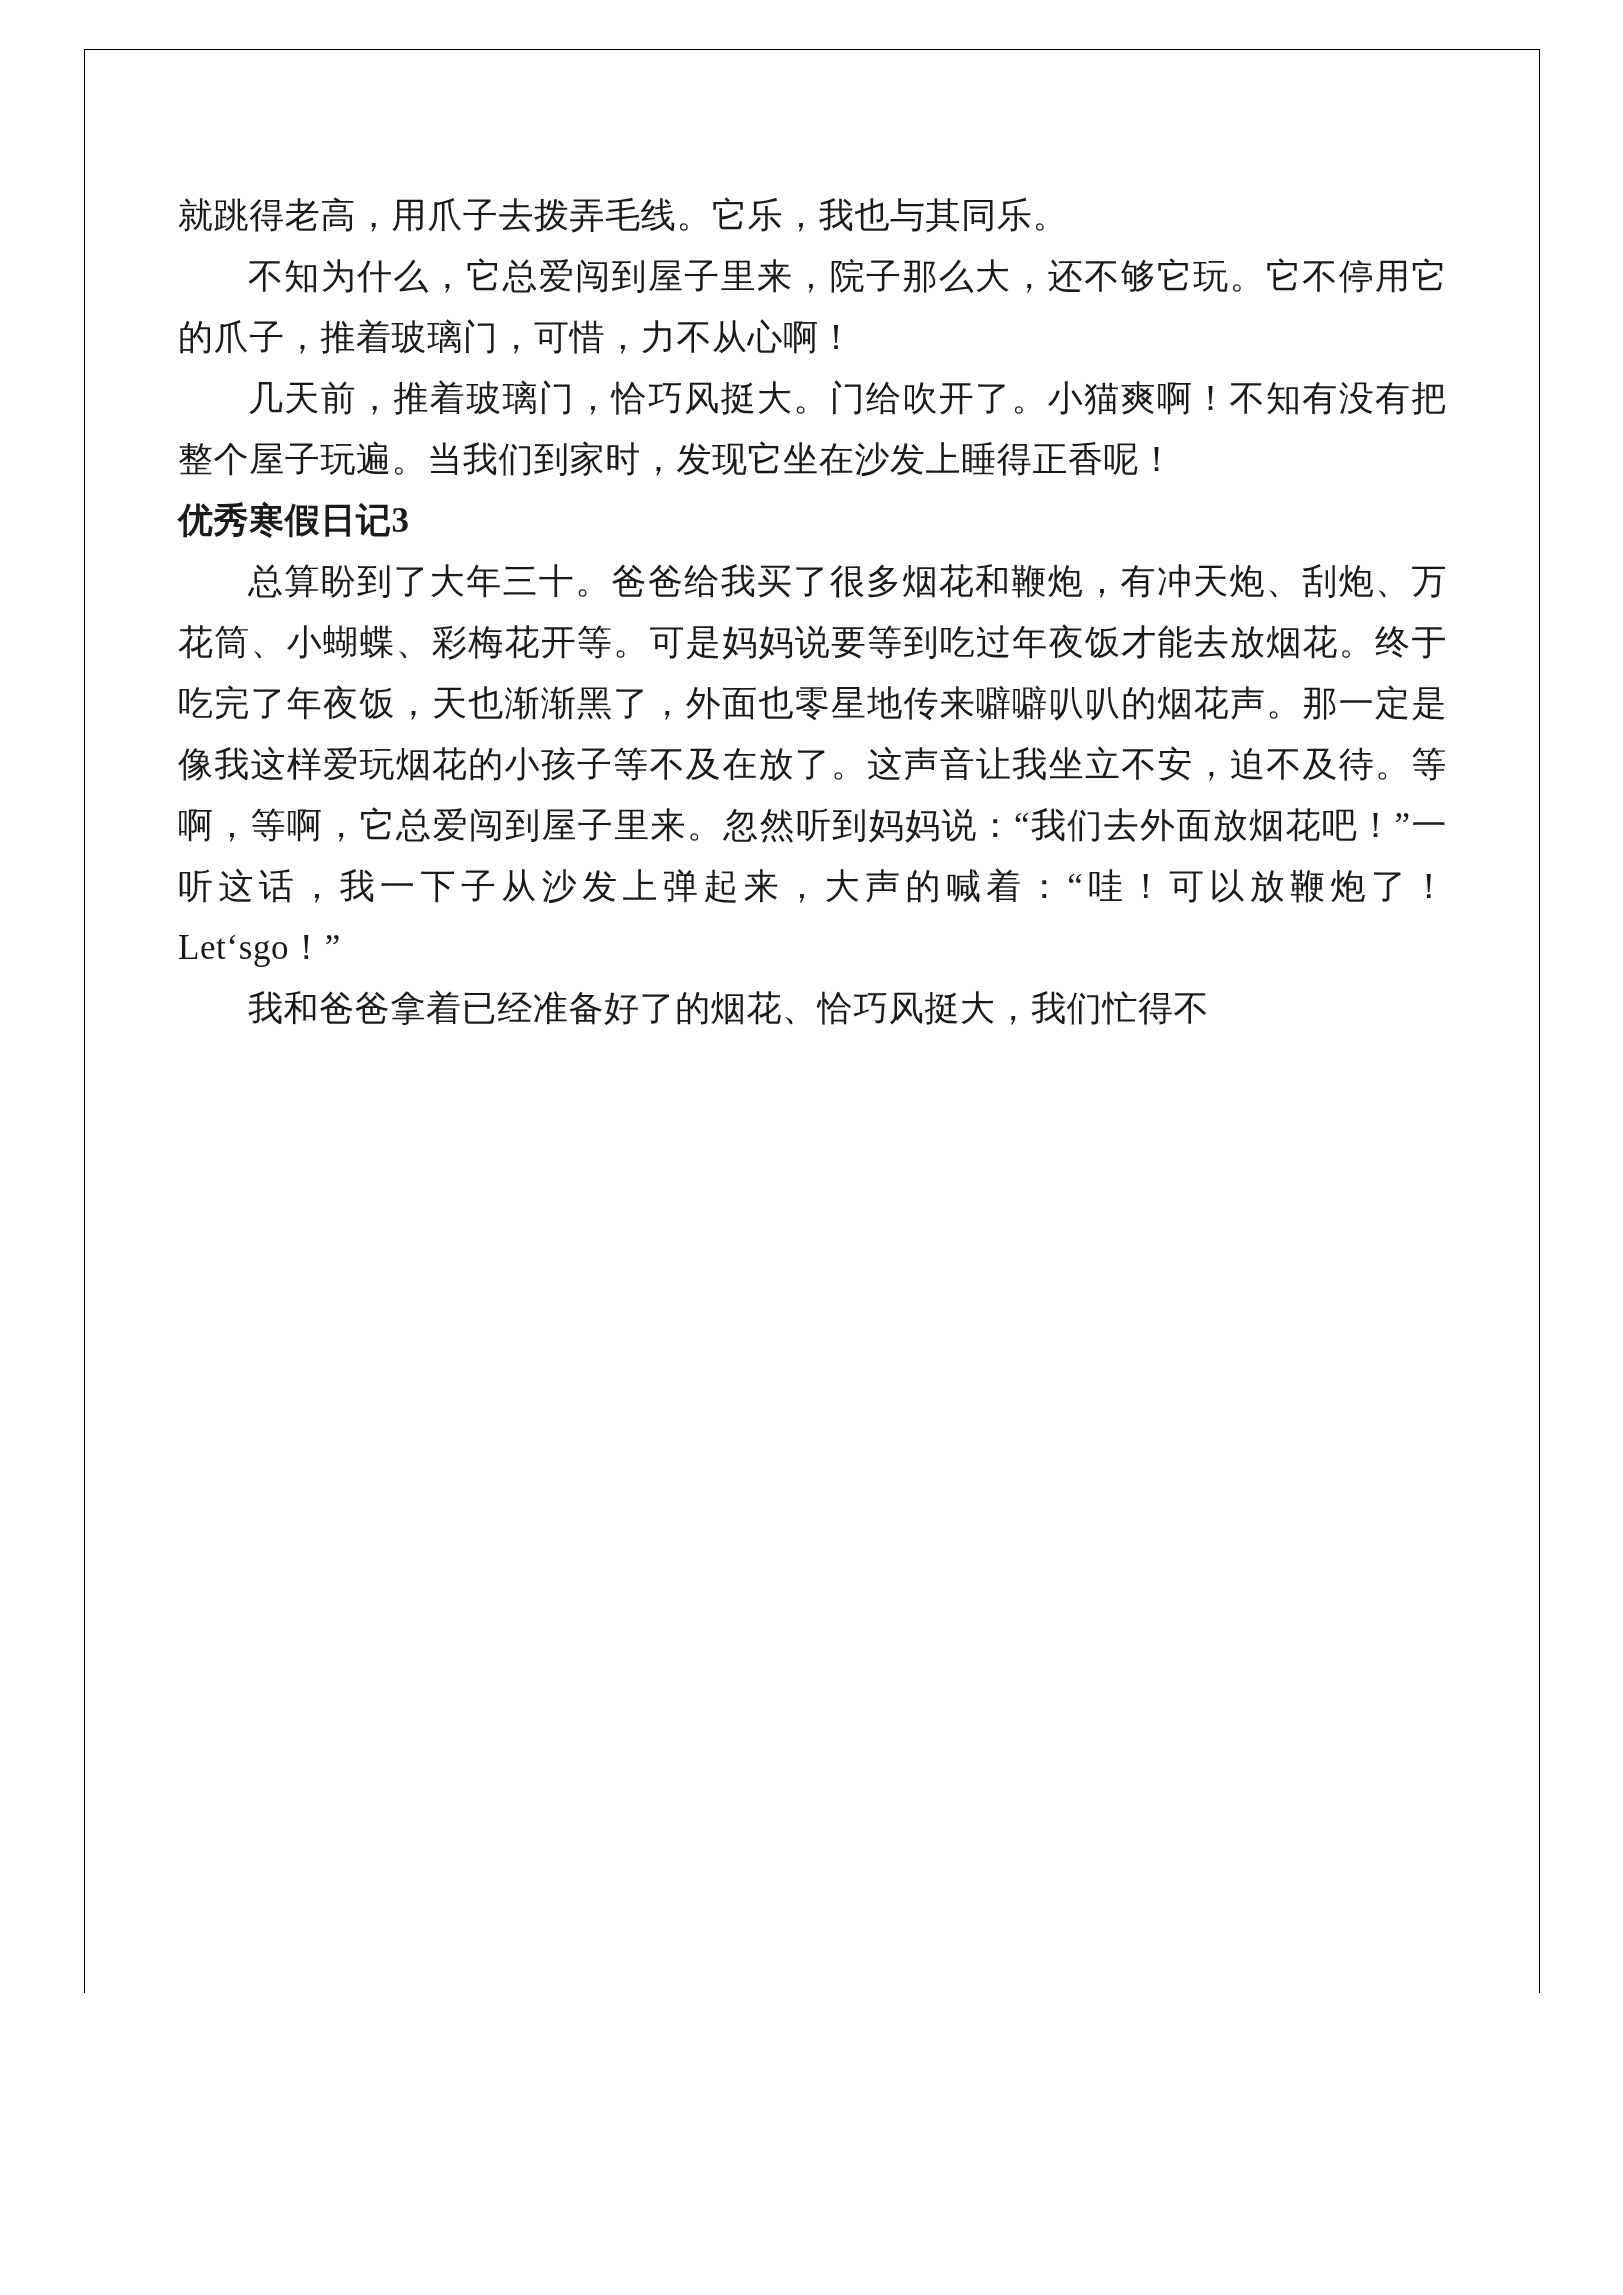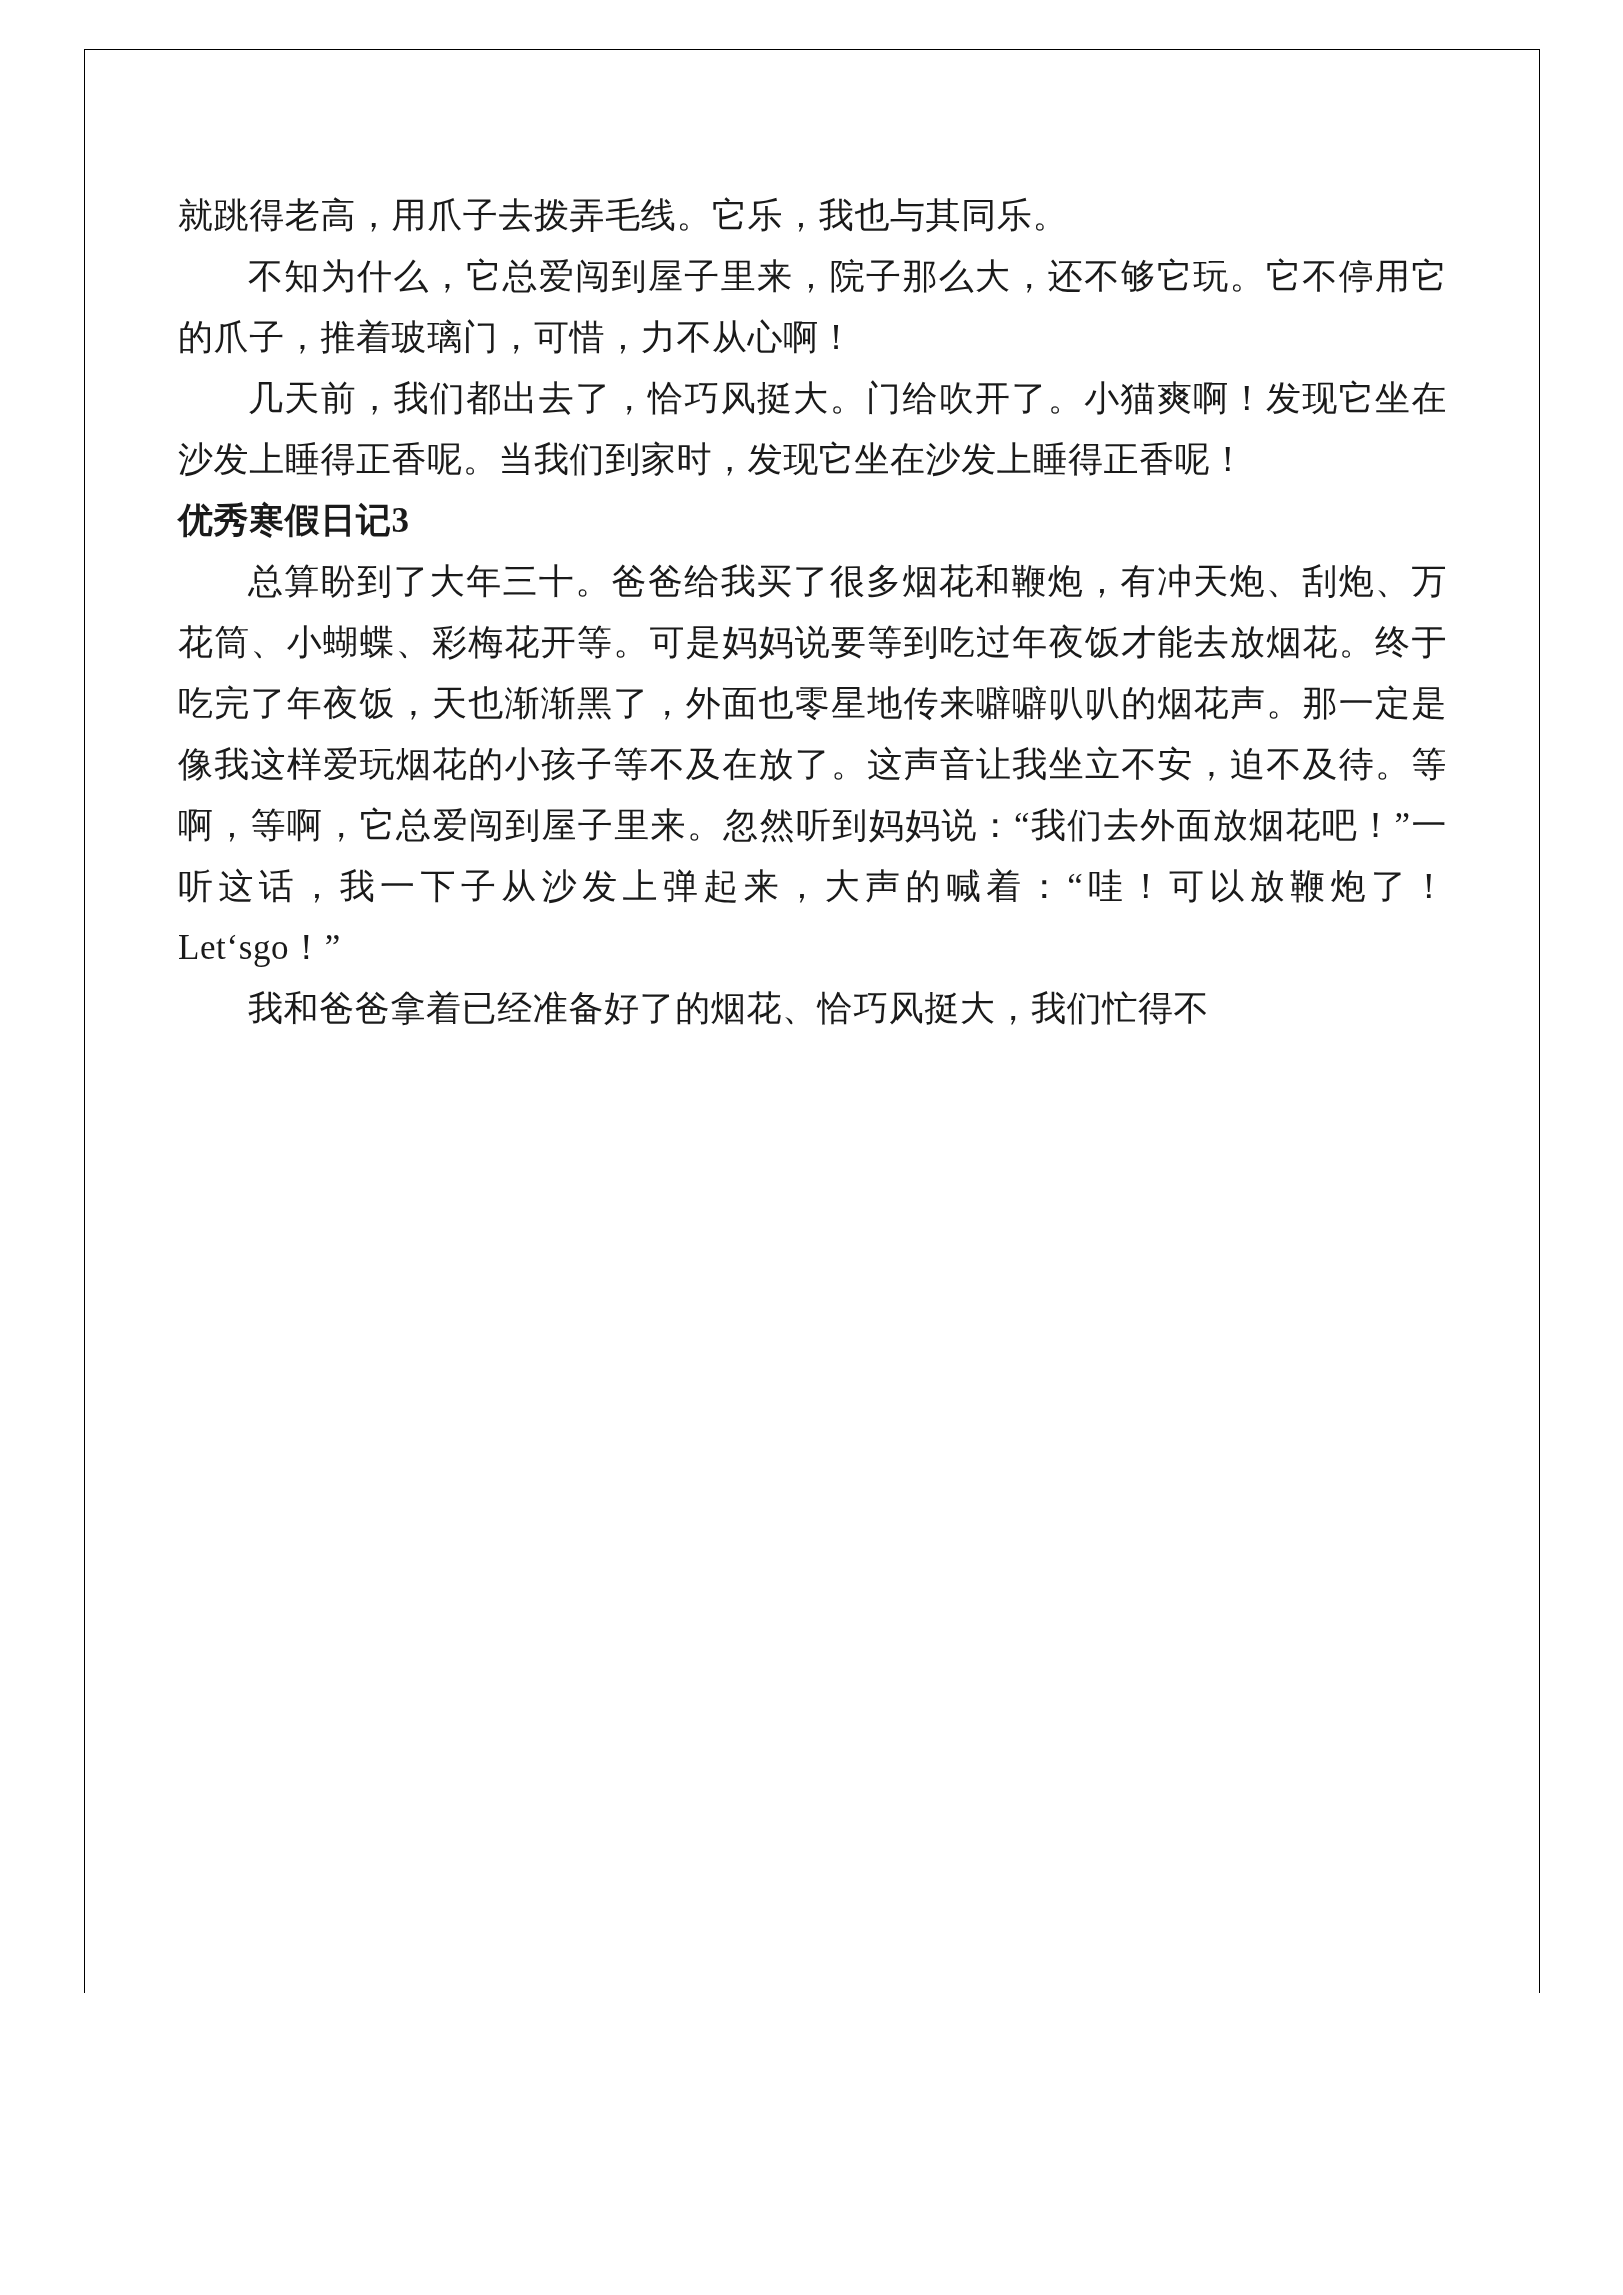--- a/index.html
+++ b/index.html
@@ -73,21 +73,21 @@
 </style>
 </head>
 <body>
 
 <div class="page">
   <div class="page-border"></div>
 
   <div class="content">
     <p class="para">就跳得老高，用爪子去拨弄毛线。它乐，我也与其同乐。</p>
     <p class="para indent">不知为什么，它总爱闯到屋子里来，院子那么大，还不够它玩。它不停用它的爪子，推着玻璃门，可惜，力不从心啊！</p>
-    <p class="para indent">几天前，我们都出去了，恰巧风挺大。门给吹开了。小猫爽啊！发现它坐在沙发上睡得正香呢。当我们到家时，发现它坐在沙发上睡得正香呢！</p>
+    <p class="para indent">几天前，推着玻璃门，恰巧风挺大。门给吹开了。小猫爽啊！不知有没有把整个屋子玩遍。当我们到家时，发现它坐在沙发上睡得正香呢！</p>
     <p class="heading">优秀寒假日记3</p>
     <p class="para indent">总算盼到了大年三十。爸爸给我买了很多烟花和鞭炮，有冲天炮、刮炮、万花筒、小蝴蝶、彩梅花开等。可是妈妈说要等到吃过年夜饭才能去放烟花。终于吃完了年夜饭，天也渐渐黑了，外面也零星地传来噼噼叭叭的烟花声。那一定是像我这样爱玩烟花的小孩子等不及在放了。这声音让我坐立不安，迫不及待。等啊，等啊，它总爱闯到屋子里来。忽然听到妈妈说：“我们去外面放烟花吧！”一听这话，我一下子从沙发上弹起来，大声的喊着：“哇！可以放鞭炮了！Let‘sgo！”</p>
     <p class="para indent">我和爸爸拿着已经准备好了的烟花、恰巧风挺大，我们忙得不</p>
   </div>
 
   <div class="footer">第 1 页  共 1 页</div>
 </div>
 
 
 </body></html>

